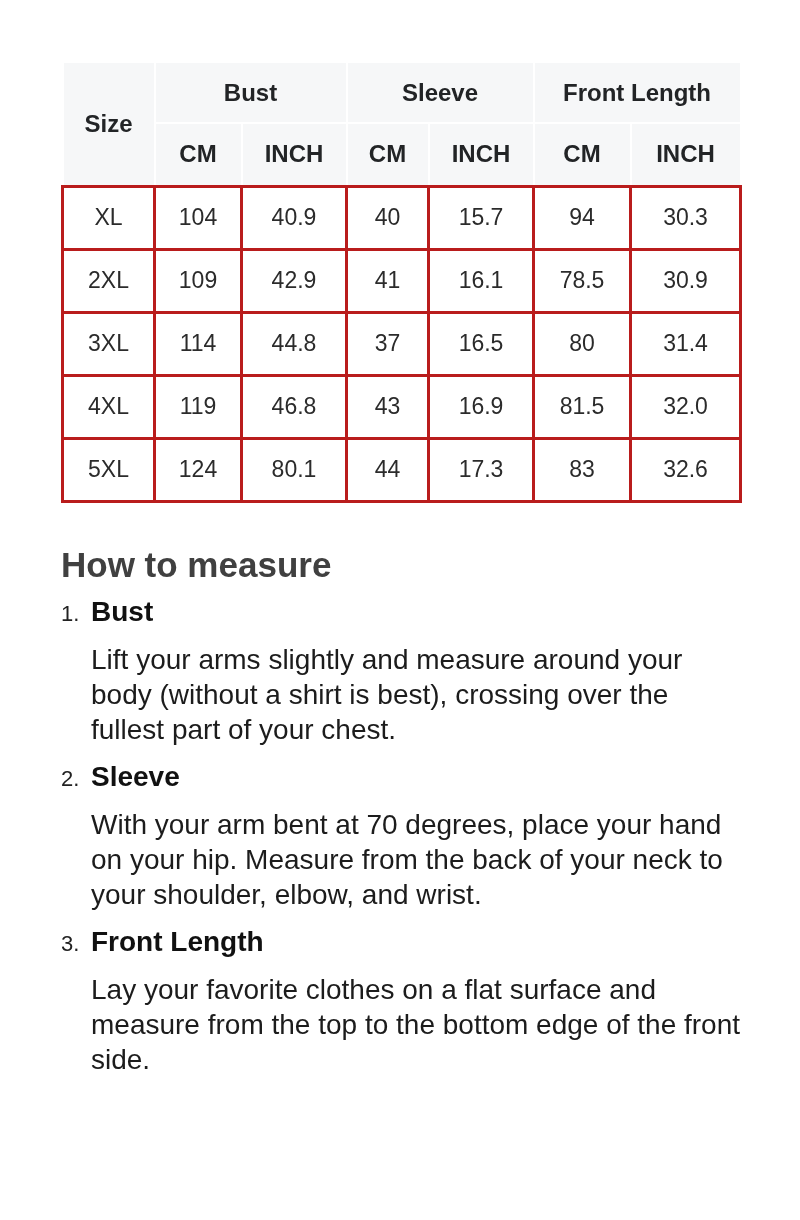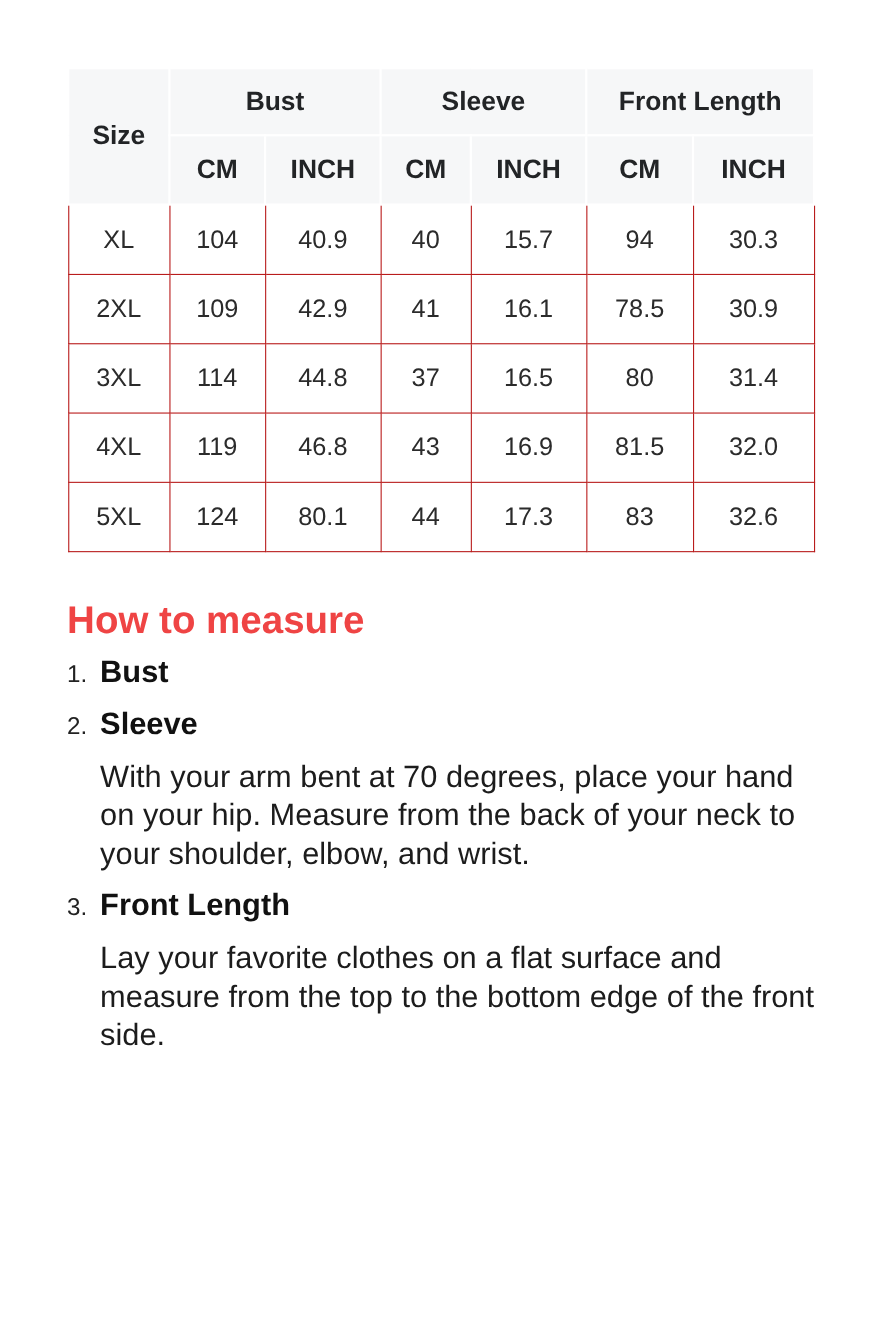--- a/index.html
+++ b/index.html
@@ -26,35 +26,35 @@
     font-weight: 700;
     font-size: 24px;
     text-align: center;
     vertical-align: middle;
     color: #222426;
     padding: 0;
   }
   .size-chart thead tr.group-row th { height: 61px; }
   .size-chart thead tr.unit-row th  { height: 63px; }
   .size-chart td {
-    border: 1px solid #b91c1c;
+    border: 3px solid #b91c1c;
     height: 63px;
     font-size: 23px;
     text-align: center;
     vertical-align: middle;
     color: #2b2b2b;
     padding: 0;
   }
 
   
   h2.howto-title {
     font-size: 35px;
     line-height: 40px;
     font-weight: 700;
-    color: #ef4444;
+    color: #404040;
     margin: 42px 0 10px 0;
   }
   p.howto-intro {
     font-size: 28px;
     line-height: 35px;
     margin: 0 0 24px 0;
     width: 684px;
   }
   ol.steps { list-style: none; margin: 0; padding: 0; }
   li.step { margin: 0 0 13px 0; }
@@ -160,20 +160,21 @@
 
   <h2 class="howto-title">How to measure</h2>
 
 
   <ol class="steps">
     <li class="step">
       <div class="step-head">
         <span class="step-num">1.</span>
         <span class="step-term">Bust</span>
       </div>
+      <p class="step-desc">Lift your arms slightly and measure around your body (without a shirt is best), crossing over the fullest part of your chest.</p>
     </li>
     <li class="step">
       <div class="step-head">
         <span class="step-num">2.</span>
         <span class="step-term">Sleeve</span>
       </div>
       <p class="step-desc">With your arm bent at 70 degrees, place your hand on your hip. Measure from the back of your neck to your shoulder, elbow, and wrist.</p>
     </li>
     <li class="step">
       <div class="step-head">

